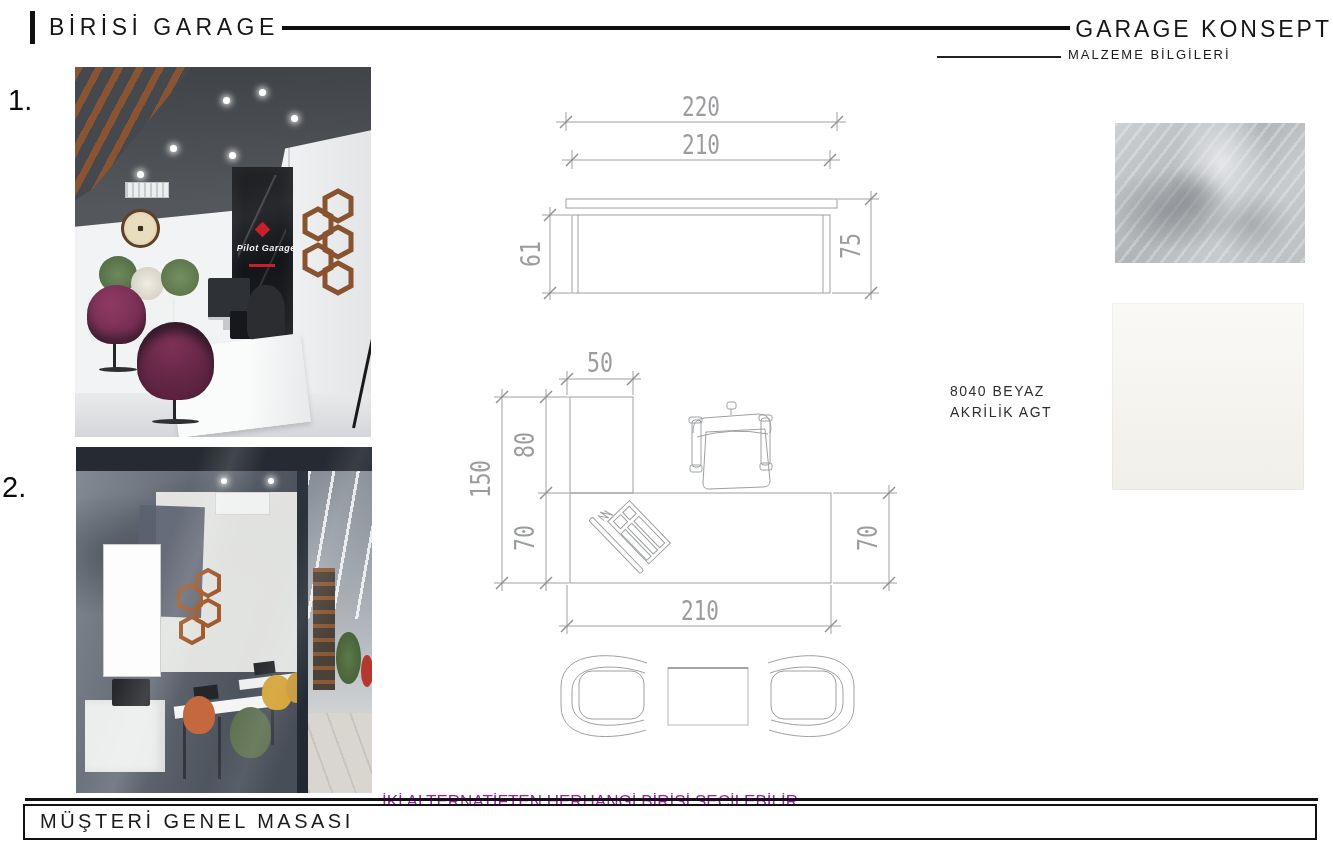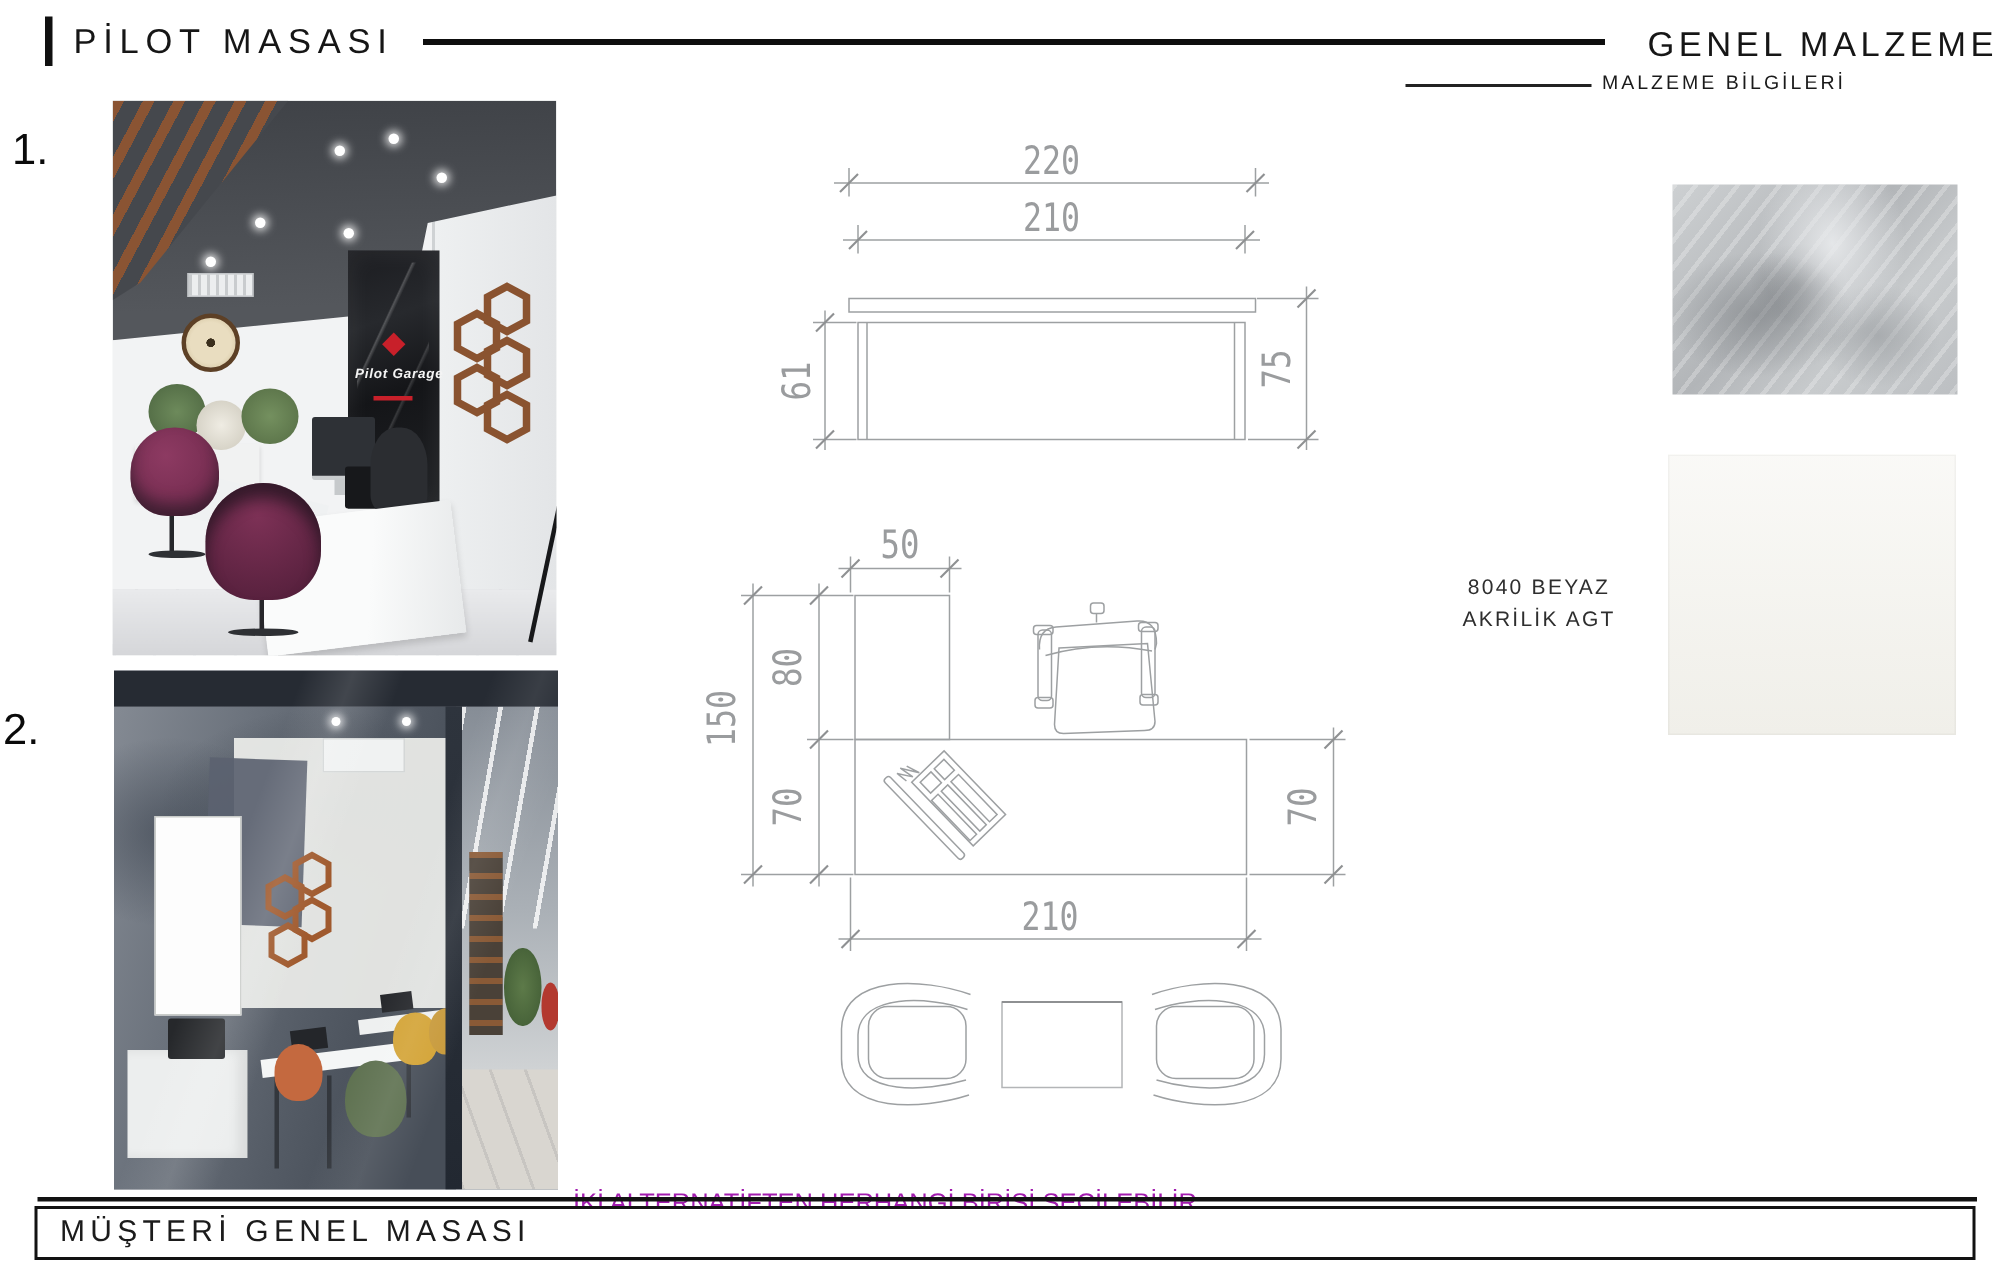--- a/index.html
+++ b/index.html
@@ -105,38 +105,38 @@
   .swatch-gray{left:1115px;top:123px;width:190px;height:140px;
       background:radial-gradient(90px 60px at 30% 62%,rgba(118,122,126,.55),transparent 70%),
                  radial-gradient(70px 90px at 56% 28%,rgba(234,236,238,.9),transparent 70%),
                  radial-gradient(60px 50px at 72% 72%,rgba(138,142,146,.5),transparent 70%),
                  radial-gradient(46px 40px at 44% 48%,rgba(98,102,106,.45),transparent 70%),
                  repeating-linear-gradient(128deg,rgba(255,255,255,.25) 0 3px,transparent 3px 11px),
                  linear-gradient(135deg,#cdd0d2,#b2b5b8 45%,#c8cbcd 70%,#bcbfc2 100%);}
   .swatch-white{left:1112px;top:303px;width:192px;height:187px;background:#f4f3ee;
       box-shadow:inset 0 0 0 1px rgba(0,0,0,.03);
       background-image:linear-gradient(180deg,rgba(255,255,255,.5),rgba(236,235,228,.5));}
-  .mat-label{left:950px;top:381px;width:152px;text-align:center;font-size:14px;letter-spacing:1.5px;
+  .mat-label{left:950px;top:381px;width:152px;font-size:14px;letter-spacing:1.5px;
       color:#2e2e2e;line-height:21px;white-space:nowrap;}
 
   
   .note{left:382px;top:792px;font-size:17px;color:#a21caf;white-space:nowrap;}
   .footer-rule{left:25px;top:798px;width:1293px;height:3px;background:#121212;}
   .footer-box{left:23px;top:804px;width:1290px;height:32px;border:2px solid #121212;background:#fff;}
   .footer-title{left:40px;top:810px;font-size:20px;letter-spacing:3.5px;color:#1b1b1b;white-space:nowrap;}
 </style>
 </head>
 <body>
 
 <div class="board">
 
   <div class="abs brand-bar"></div>
-  <div class="abs brand">PİLOT MASASI</div>
+  <div class="abs brand">BİRİSİ GARAGE</div>
   <div class="abs rule-main"></div>
-  <div class="abs title-right">GENEL MALZEME</div>
+  <div class="abs title-right">GARAGE KONSEPT</div>
   <div class="abs rule-thin"></div>
   <div class="abs subtitle-right">MALZEME BİLGİLERİ</div>
 
   <div class="abs idx-num n1">1.</div>
   <div class="abs idx-num n2">2.</div>
 
   <div class="abs photo photo1">
     <div class="p1-rightwall"></div>
     <div class="p1-corner"></div>
     <div class="p1-ceiling"></div>

